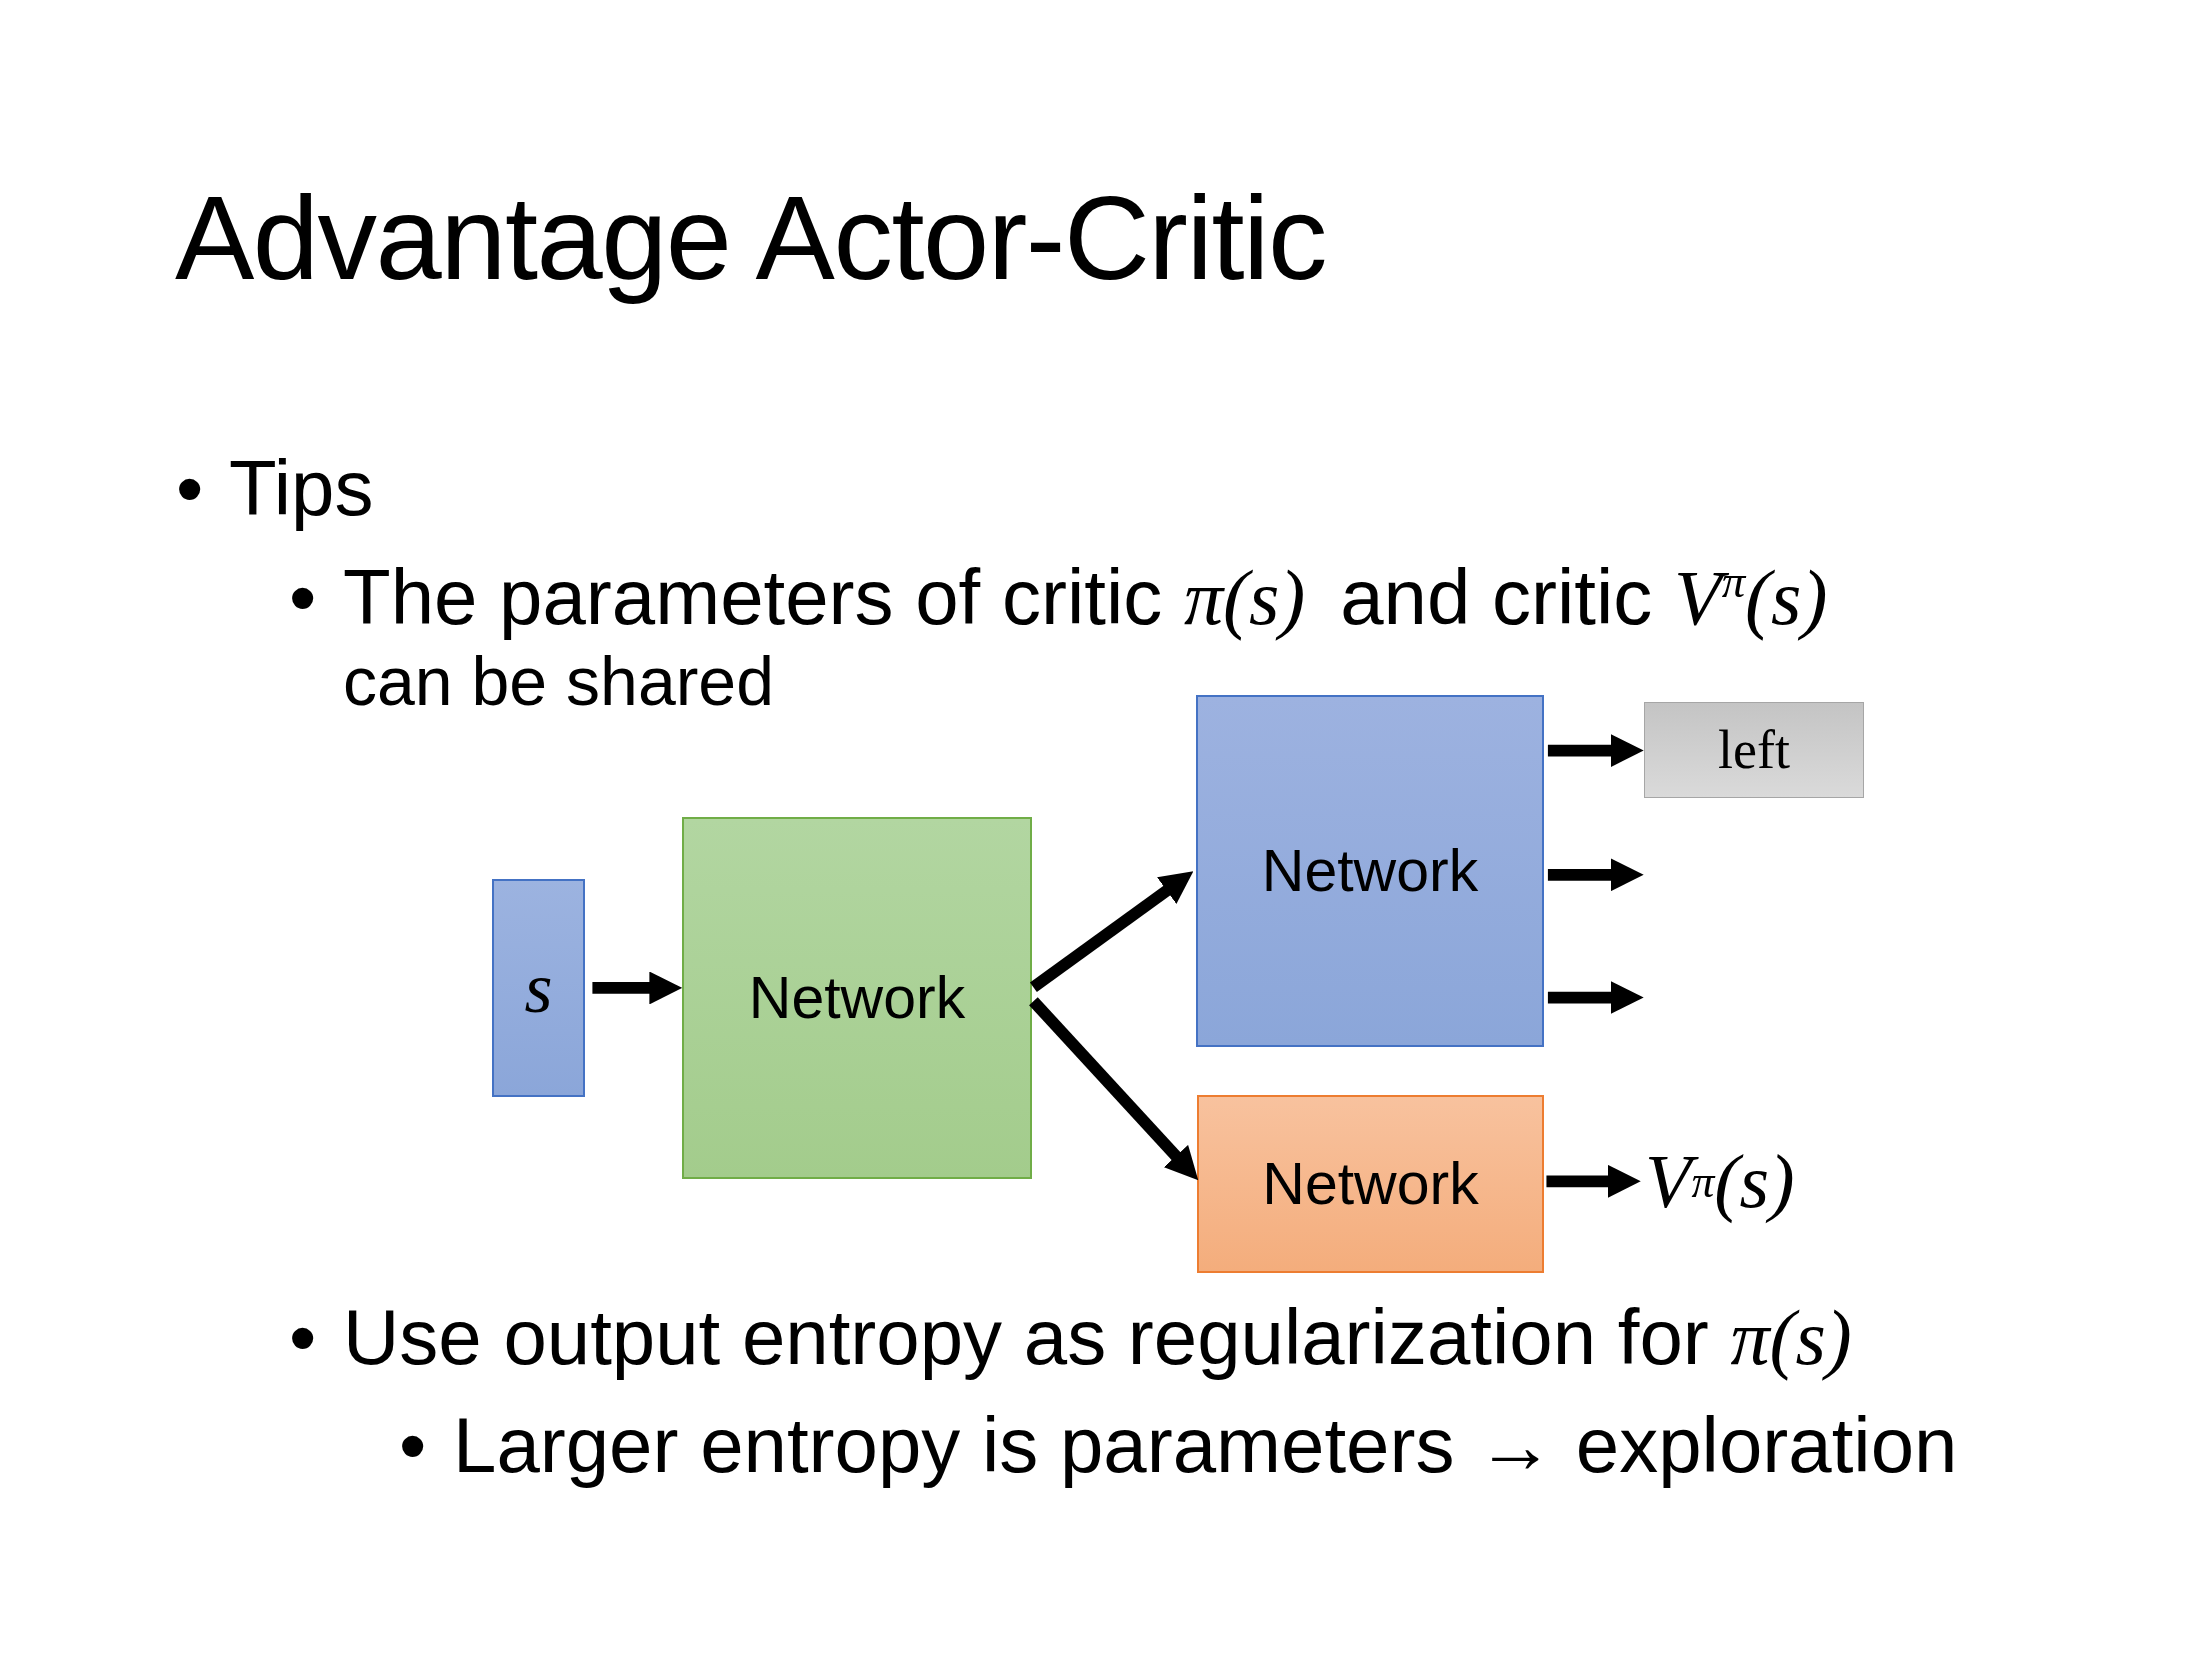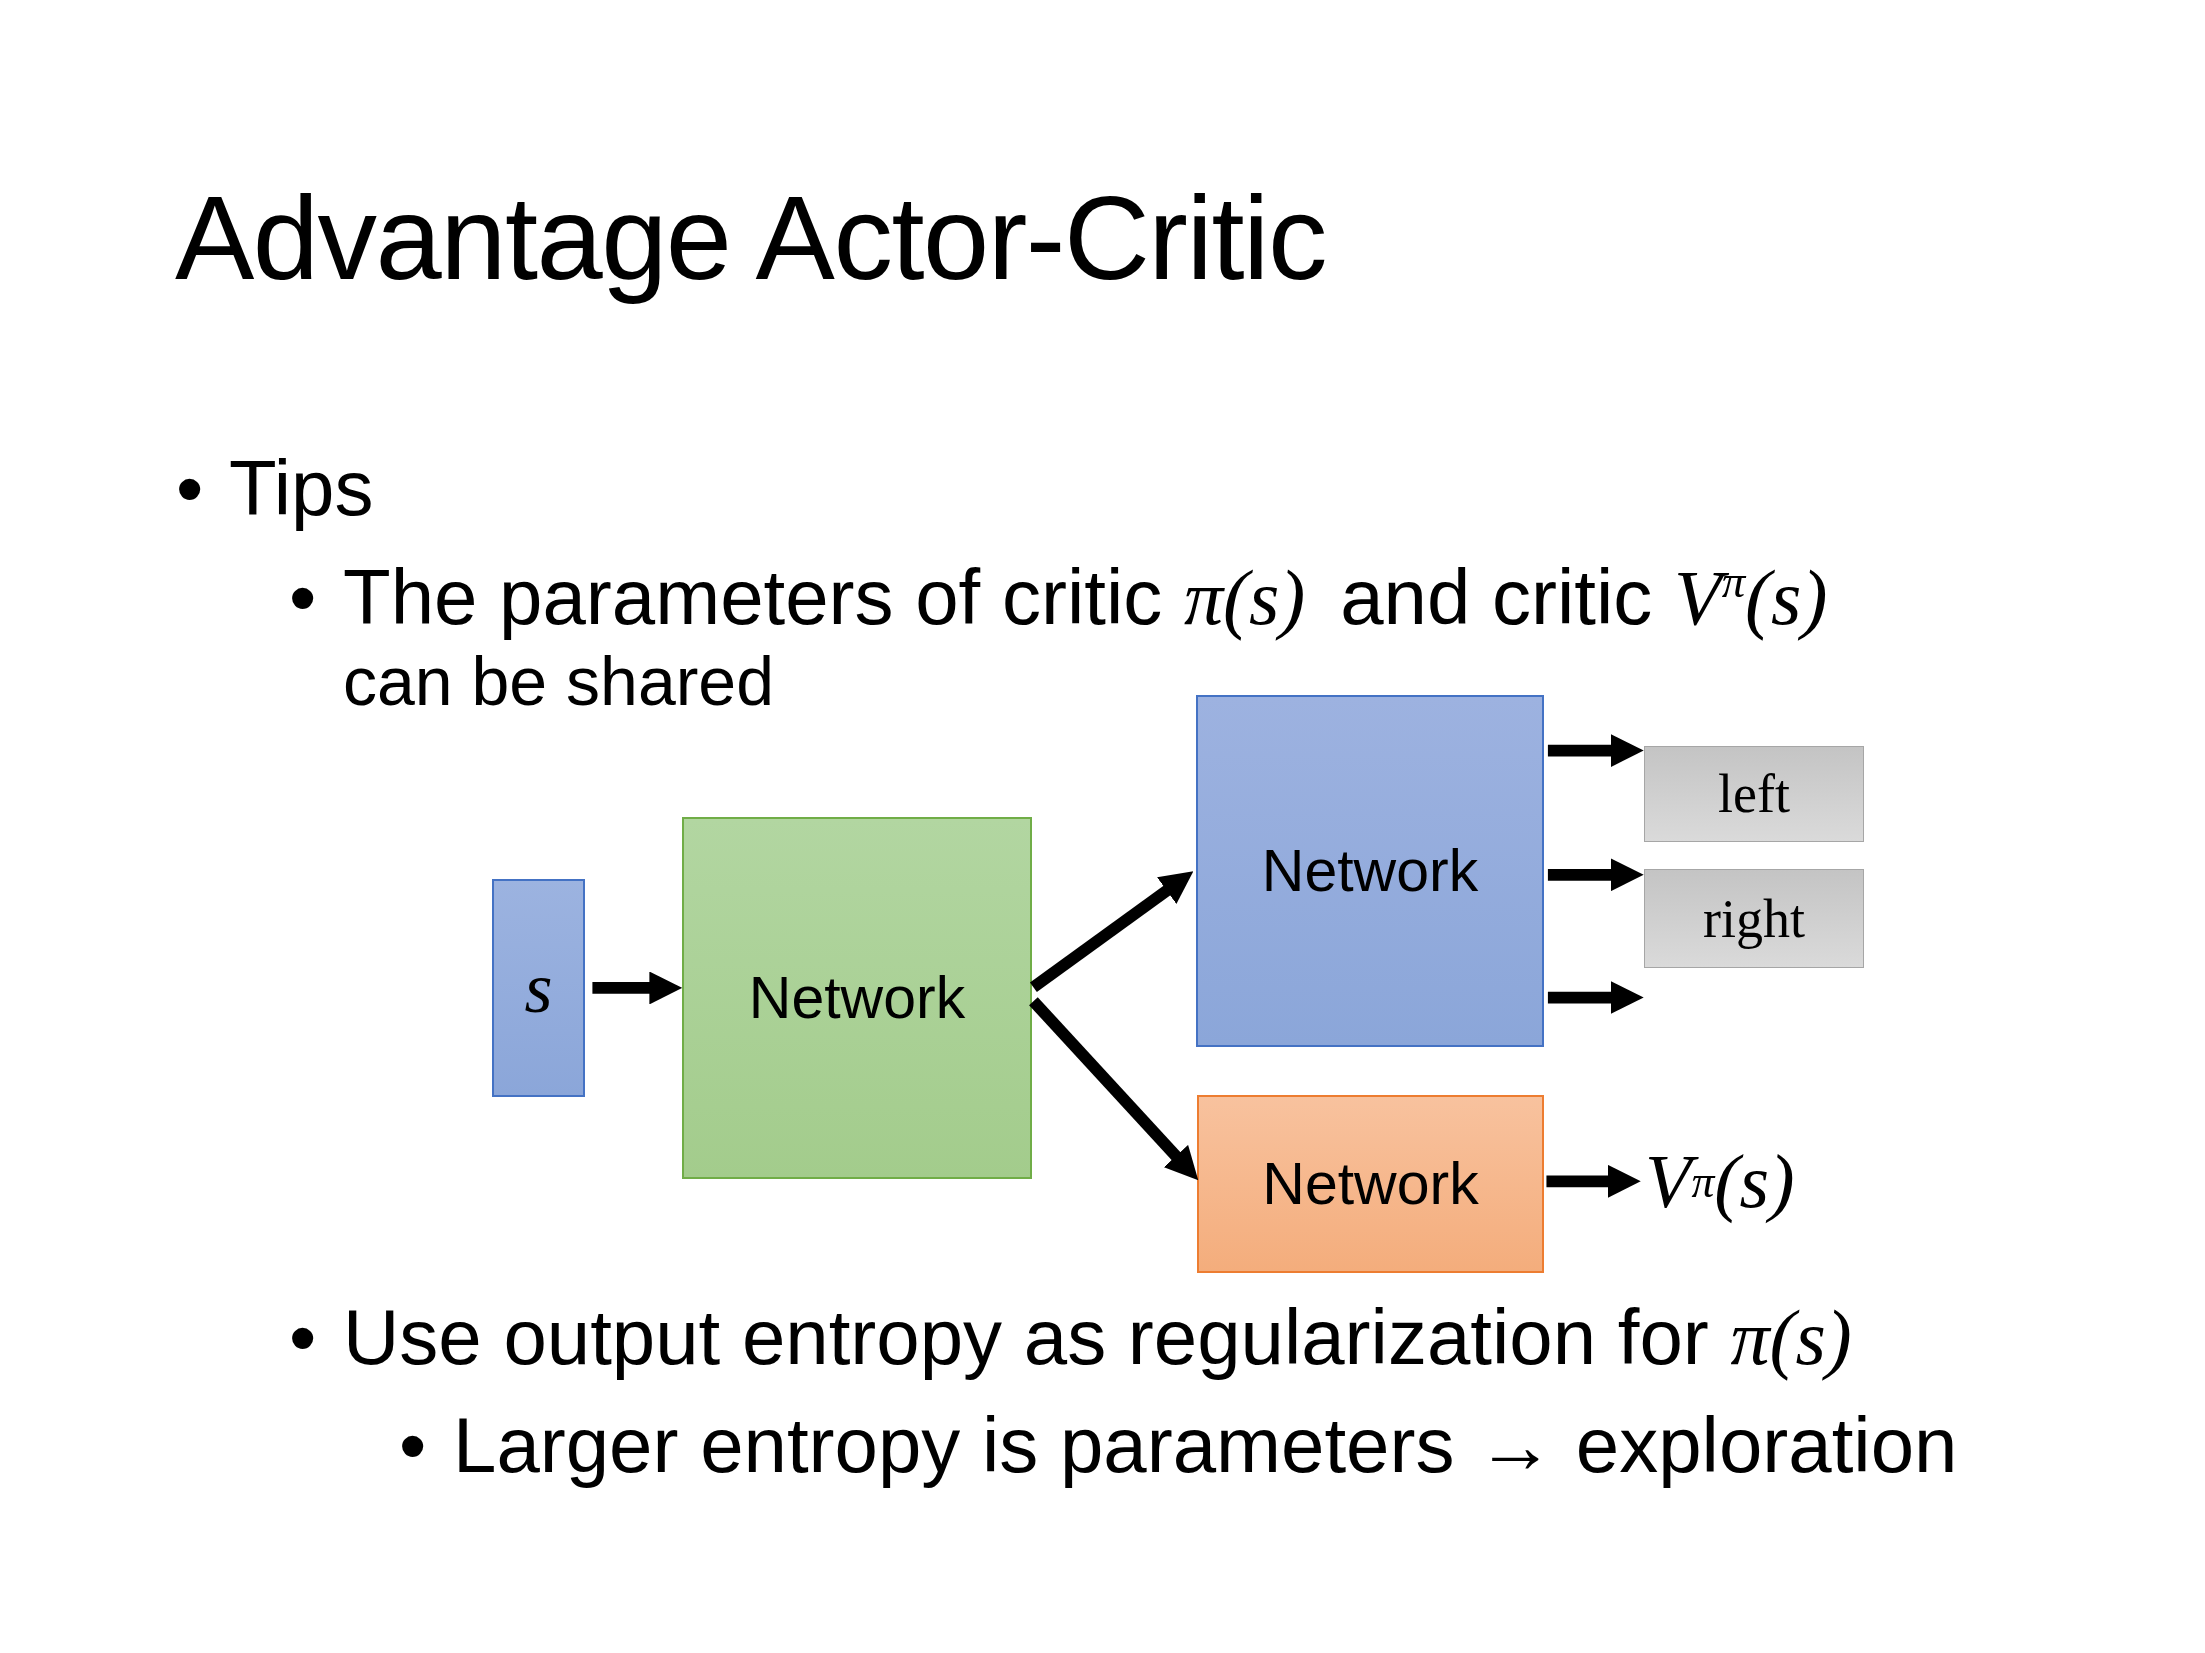--- a/index.html
+++ b/index.html
@@ -49,21 +49,21 @@
   }
   #critic-box{
     left:1197px;top:1095px;width:347px;height:178px;
     border:2.2px solid var(--critic-border,#ed7d31);
     background:linear-gradient(180deg,#f8c29e 0%,#f4ad7c 100%);
   }
   .action-box{
     left:1644px;width:220px;height:99px;
     border:1.5px solid var(--action-border,#a6a6a6);
     background:linear-gradient(180deg,#c4c4c4 0%,#dadada 100%);
-    font-family:"Liberation Serif",serif;font-size:54px;margin-top:44px;
+    font-family:"Liberation Serif",serif;font-size:54px;
   }
   #action-left{top:702px;height:96px;}
   #action-right{top:825px;}
   #action-fire{top:949px;}
   #value-label{
     left:1645px;top:1133px;height:97px;display:flex;align-items:center;
     font-family:"Liberation Serif",serif;font-style:italic;font-size:76px;
   }
   #arrows{position:absolute;left:0;top:0;width:2205px;height:1654px;pointer-events:none;}
   #arrows line{stroke:var(--arrow,#000);stroke-width:16;}
@@ -109,23 +109,20 @@
     <span class="net-label">Network</span>
   </div>
 
   <div class="dbox" id="critic-box">
     <span class="net-label">Network</span>
   </div>
 
   <div class="dbox action-box" id="action-left">
     <span>left</span>
   </div>
-  <div class="dbox action-box" id="action-right">
-    <span>right</span>
-  </div>
 
   <div class="abs" id="value-label">
     <span>V</span>
       <sup class="sup">π</sup>
       <span>(s)</span>
   </div>
 
   <svg id="arrows" viewBox="0 0 3000 2250" xmlns="http://www.w3.org/2000/svg">
     <defs>
       <marker id="ah" viewBox="0 0 10 10" refX="1" refY="5" markerWidth="2.8" markerHeight="2.8" orient="auto">

